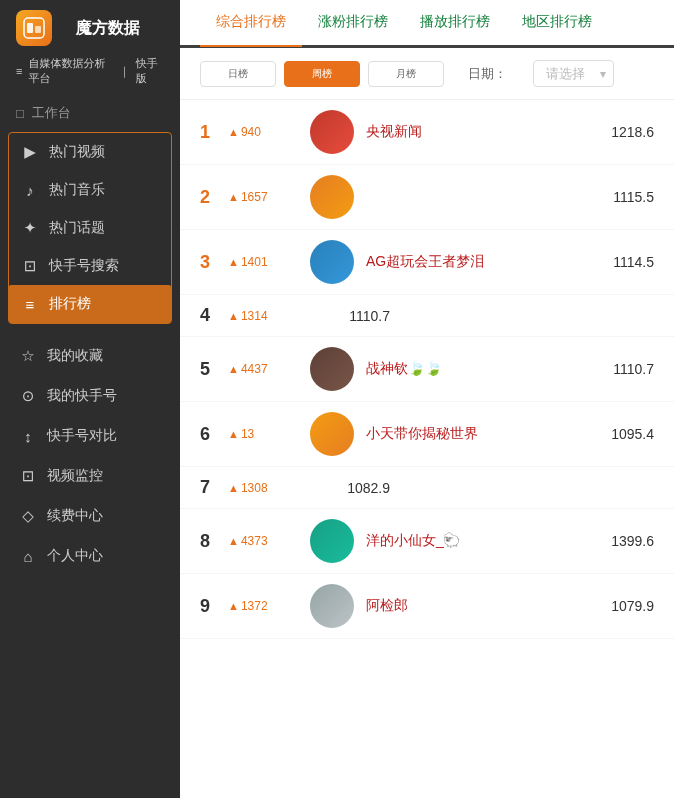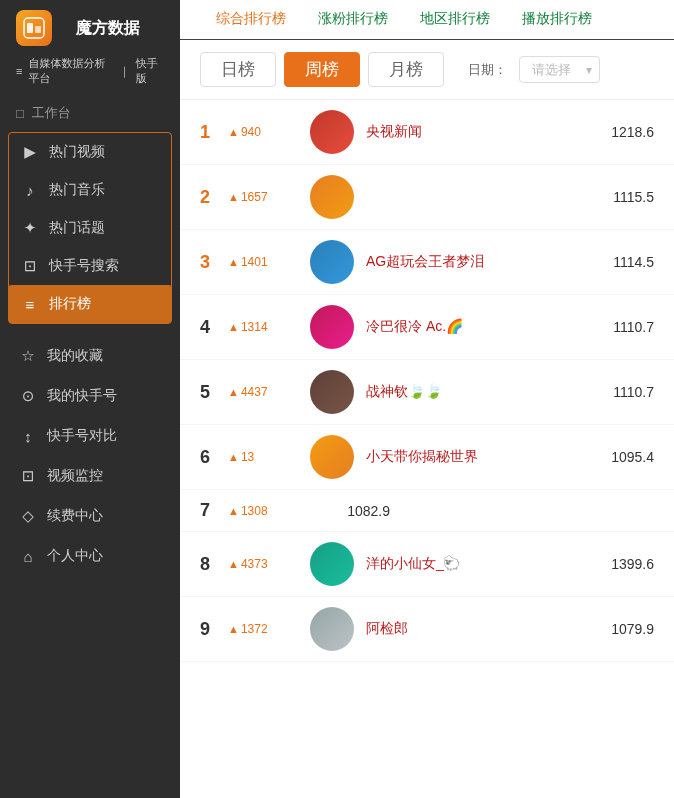--- a/index.html
+++ b/index.html
@@ -86,58 +86,58 @@
       display: flex;
       flex-direction: column;
       overflow: hidden;
     }
     .main-header {
       background: white;
       display: flex;
       align-items: center;
       gap: 0;
       padding: 0 20px;
-      height: 40px;
-      border-bottom: 1px solid #404040;
+      height: 48px;
+      border-bottom: 3px solid #404040;
     }
     .tab-link {
       padding: 14px 16px;
       font-size: 14px;
       color: #15803d;
       cursor: pointer;
       border-bottom: 2px solid transparent;
       margin-bottom: -1px;
     }
     .tab-link.active { color: #e8701a; border-bottom: 2px solid #e8701a; font-weight: 500; }
 
     .filter-bar {
       background: white;
       padding: 12px 20px;
       display: flex;
       align-items: center;
       gap: 8px;
       border-bottom: 1px solid #eee;
     }
     .filter-btn {
-      padding: 5px 20px;
+      padding: 5px 27px;
       border-radius: 4px;
-      font-size: 17px;
+      font-size: 10px;
       cursor: pointer;
       border: 1px solid #ddd;
       background: white;
       color: #666;
     }
     .filter-btn.active {
       background: #e8701a;
       color: white;
       border-color: #e8701a;
     }
     .filter-label { font-size: 13px; color: #666; margin-left: 16px; }
     .date-select {
-      margin-left: 4px;
+      margin-left: 18px;
       padding: 5px 28px 5px 12px;
       border: 1px solid #ddd;
       border-radius: 4px;
       font-size: 13px;
       color: #bbb;
       background: white;
       appearance: none;
       cursor: pointer;
       position: relative;
     }
@@ -310,22 +310,22 @@
     <span class="nav-icon">⌂</span>
     <span>个人中心</span>
   </div>
 </div>
 
 <div class="main-content">
 
   <div class="main-header">
     <div class="tab-link active">综合排行榜</div>
     <div class="tab-link">涨粉排行榜</div>
+    <div class="tab-link">播放排行榜</div>
     <div class="tab-link">地区排行榜</div>
-    <div class="tab-link">播放排行榜</div>
   </div>
 
   <div class="filter-bar">
     <button class="filter-btn">日榜</button>
     <button class="filter-btn active">周榜</button>
     <button class="filter-btn">月榜</button>
     <span class="filter-label">日期：</span>
     <div class="date-wrapper">
       <select class="date-select">
         <option value="">请选择</option>
@@ -378,24 +378,20 @@
     <div class="score-col">1114.5</div>
   </div>
         <div class="table-row">
     <div class="rank-col">
       <span class="rank-num">4</span>
       <span class="rank-change">
         <span class="arrow" style="color:#e8701a;">▲</span>
         <span>1314</span>
       </span>
     </div>
-    <div class="user-col">
-      <div class="avatar" style="background:linear-gradient(135deg,#c2185b,#e91e8c);"></div>
-      <span class="user-name">冷巴很冷 Ac.🌈</span>
-    </div>
     <div class="score-col">1110.7</div>
   </div>
         <div class="table-row">
     <div class="rank-col">
       <span class="rank-num">5</span>
       <span class="rank-change">
         <span class="arrow" style="color:#e8701a;">▲</span>
         <span>4437</span>
       </span>
     </div>

